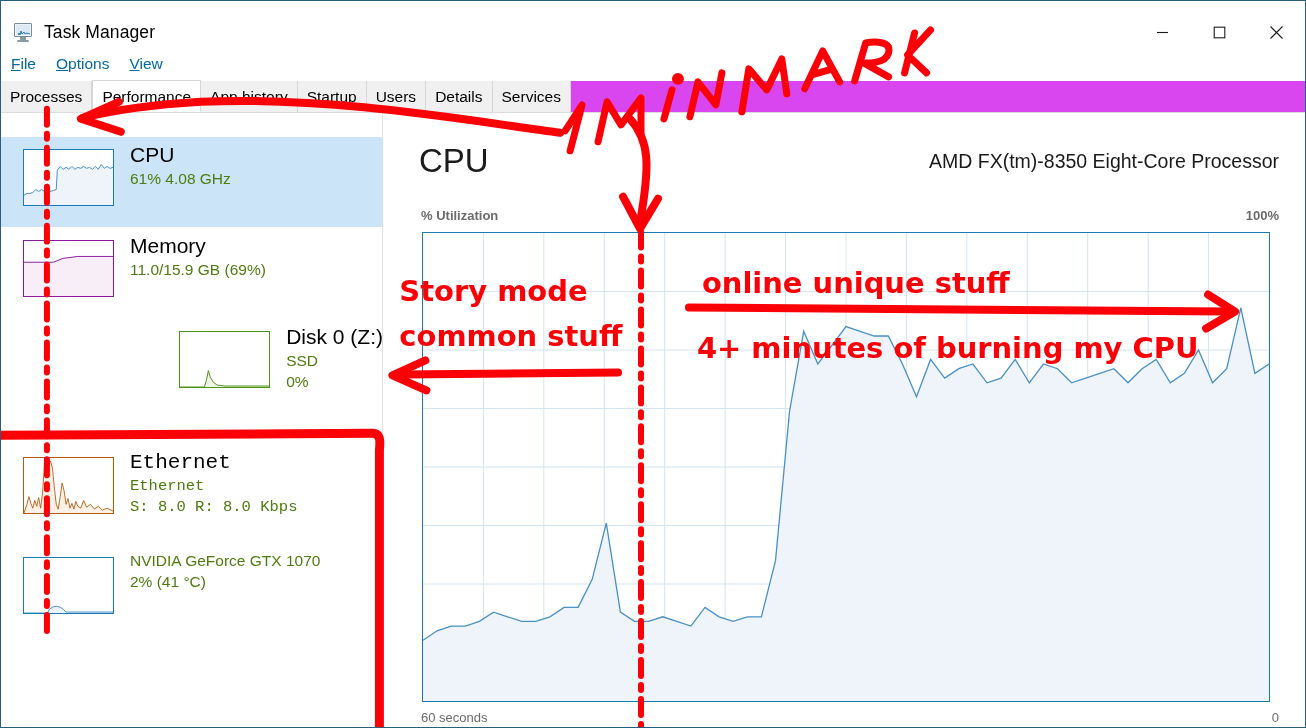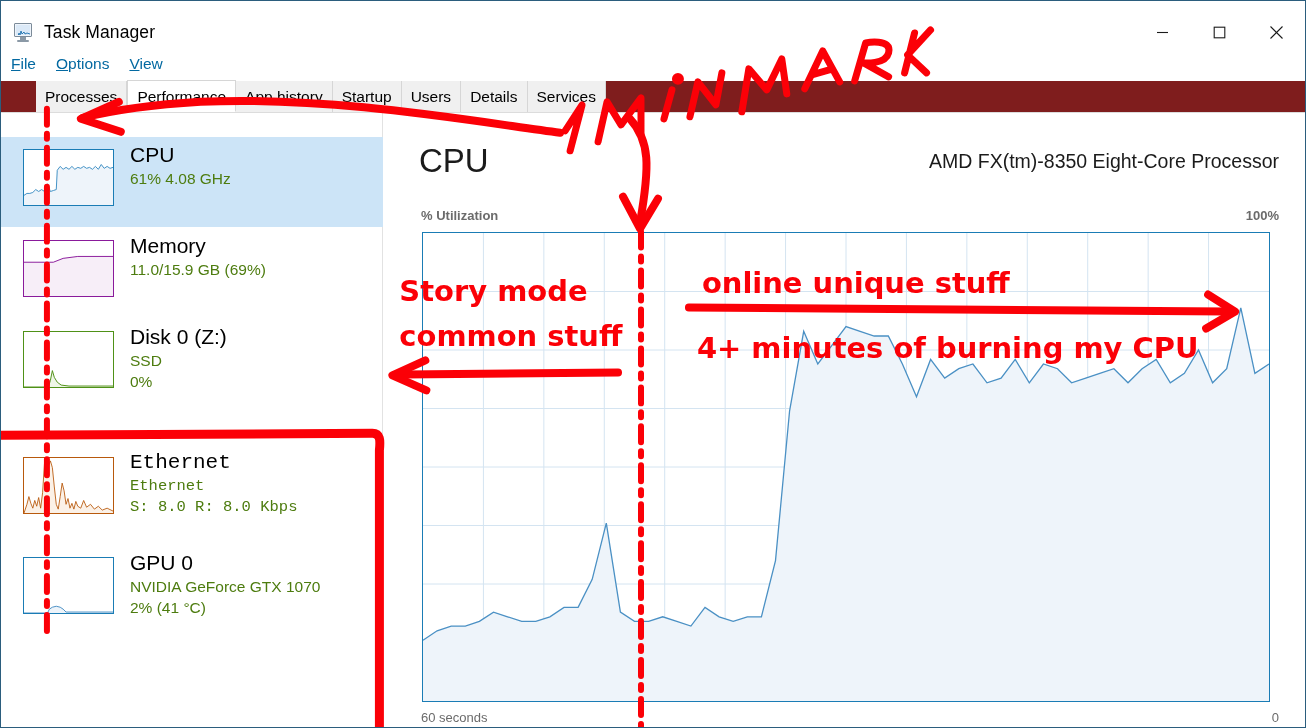--- a/index.html
+++ b/index.html
@@ -57,25 +57,24 @@
     background:#ffffff;display:flex;align-items:center;
     padding-left:10px;box-sizing:border-box;
   }
   .menu-item{
     font-size:15.5px;color:#0369a1;margin-right:20px;white-space:nowrap;
   }
   .menu-item u{text-decoration:underline;}
   
   .tabstrip{
     position:absolute;left:0;top:80px;width:100%;height:32px;
-    background:#7f1d1d;
+    background:#d946ef;
     border-bottom:1px solid #dcdcdc;
     display:flex;align-items:flex-end;
     box-sizing:border-box;
-    padding-left:35px;
   }
   .tab{
     height:31px;line-height:31px;
     padding:0 9px;
     font-size:15.5px;color:#000;
     background:#f0f0f0;
     border-right:1px solid #d6d6d6;
     box-sizing:border-box;white-space:nowrap;
   }
   .tab.active{
@@ -230,21 +229,21 @@
             <polygon fill="#f7eef8" points="0,22 30,22 40,18 55,16 91,16 91,57 0,57"></polygon>
             <polyline fill="none" stroke="#8a1a9b" stroke-width="1" points="0,22 30,22 40,18 55,16 91,16"></polyline>
           </svg>
         </div>
         <div class="res-text">
           <div class="res-title">Memory</div>
           <div class="res-sub">11.0/15.9 GB (69%)</div>
         </div>
       </div>
 
-      <div class="res-item" style="top:206px;height:102px;">
+      <div class="res-item" style="top:206px;height:102px;justify-content:flex-end;">
         <div class="thumb" style="border:1px solid #4f9117;">
           <svg viewBox="0 0 91 57" preserveAspectRatio="none">
             <polygon fill="#eef6e7" points="0,57 25,57 27,50 29,40 31,47 34,52 38,55 46,56 91,56 91,57"></polygon>
             <polyline fill="none" stroke="#4f9117" stroke-width="1" points="0,57 25,57 27,50 29,40 31,47 34,52 38,55 46,56 91,56"></polyline>
           </svg>
         </div>
         <div class="res-text">
           <div class="res-title">Disk 0 (Z:)</div>
           <div class="res-sub">SSD</div>
           <div class="res-sub">0%</div>
@@ -266,21 +265,20 @@
       </div>
 
       <div class="res-item" style="top:432px;height:102px;">
         <div class="thumb" style="border:1px solid #1a7cb5;">
           <svg viewBox="0 0 91 57" preserveAspectRatio="none">
             <polygon fill="#eef4fa" points="0,57 24,57 26,53 29,51 33,50 37,51 40,53 43,56 91,56 91,57"></polygon>
             <polyline fill="none" stroke="#4a90c4" stroke-width="1" points="0,57 24,57 26,53 29,51 33,50 37,51 40,53 43,56 91,56"></polyline>
           </svg>
         </div>
         <div class="res-text">
-          <div class="res-title">GPU 0</div>
           <div class="res-sub">NVIDIA GeForce GTX 1070</div>
           <div class="res-sub">2%  (41 °C)</div>
         </div>
       </div>
 
     </div>
 
     <div class="chartpanel">
       <div class="chart-head">
         <div class="chart-title">CPU</div>

